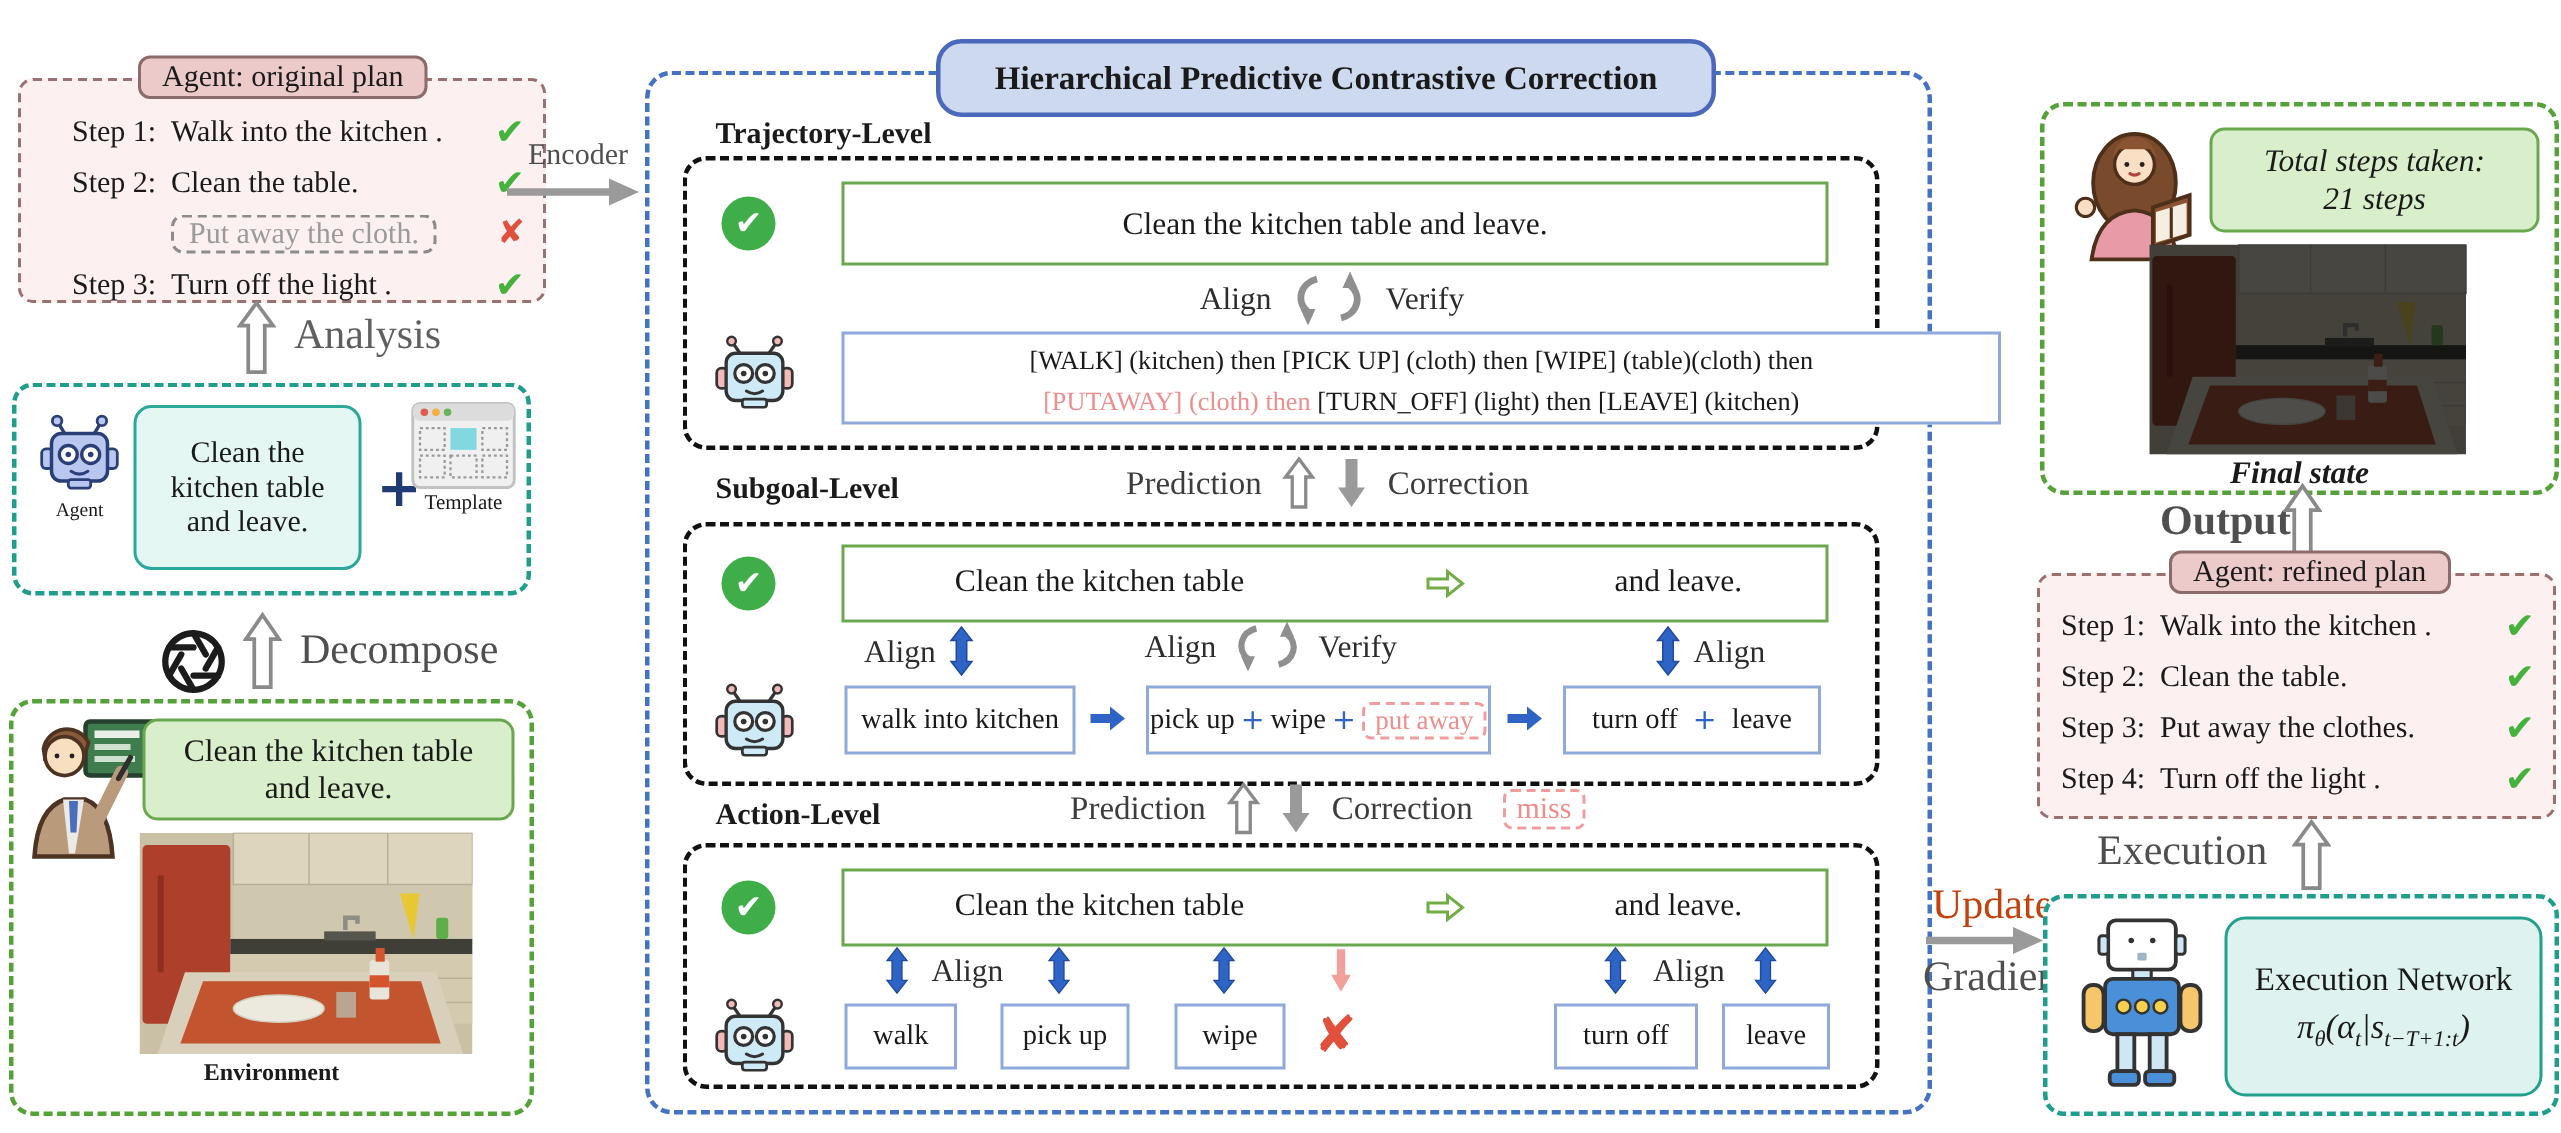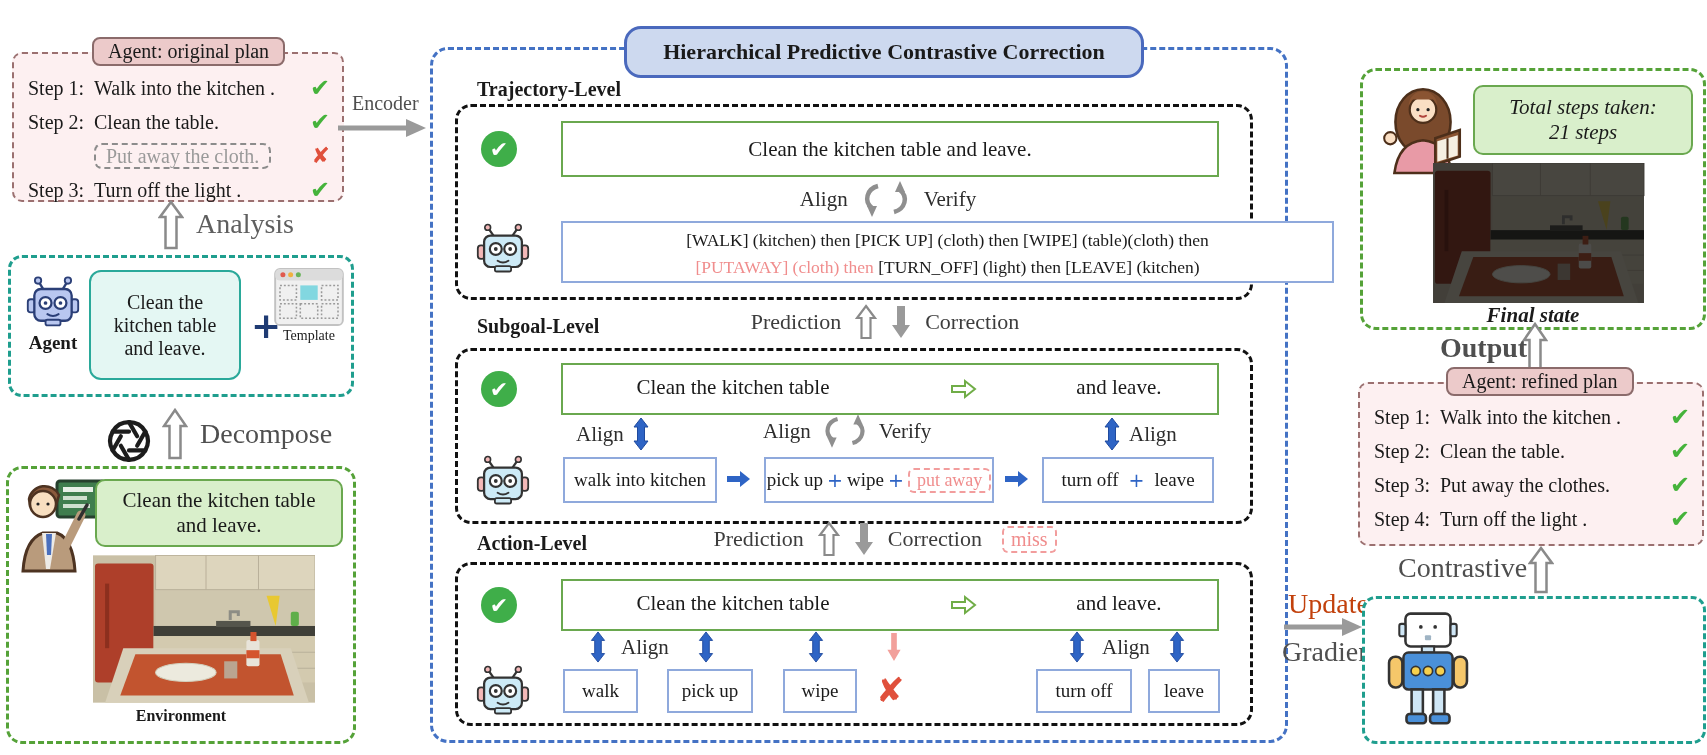--- a/index.html
+++ b/index.html
@@ -42,21 +42,21 @@
   .plan-text{flex:1 1 auto;}
   .centerline{display:flex;align-items:center;justify-content:center;gap:10px;}
   .dark{filter:brightness(0.33) saturate(0.75);}
   svg{display:block;}
 </style>
 </head>
 <body>
 
 <div id="canvas">
 
-  <div class="abs pinkbox" style="left:12px;top:52px;width:328px;height:146px;">
+  <div class="abs pinkbox" style="left:12px;top:52px;width:328px;height:146px;padding-left:20px;">
     <div class="abs pill" style="left:78px;top:-17px;">Agent: original plan</div>
     <div style="padding-top:17px;">
       <div class="plan-row">
         <span class="plan-label">Step 1:</span>
         <span class="plan-text">Walk into the kitchen .</span>
         <span class="check">✔</span>
       </div>
       <div class="plan-row">
         <span class="plan-label">Step 2:</span>
         <span class="plan-text">Clean the table.</span>
@@ -90,21 +90,21 @@
         <rect x="3" y="24" width="8" height="14" rx="3" fill="#b9c7f0" stroke="#2b3f77" stroke-width="2"></rect>
         <rect x="49" y="24" width="8" height="14" rx="3" fill="#b9c7f0" stroke="#2b3f77" stroke-width="2"></rect>
         <rect x="10" y="13" width="40" height="34" rx="7" fill="#b9c7f0" stroke="#2b3f77" stroke-width="2.5"></rect>
         <circle cx="22" cy="28" r="6.4" fill="#fff" stroke="#2b3f77" stroke-width="2.4"></circle>
         <circle cx="38" cy="28" r="6.4" fill="#fff" stroke="#2b3f77" stroke-width="2.4"></circle>
         <circle cx="22" cy="28" r="2" fill="#2b3f77"></circle>
           <circle cx="38" cy="28" r="2" fill="#2b3f77"></circle>
         <path d="M24 40 Q30 44 36 40" stroke="#2b3f77" stroke-width="2.2" fill="none" stroke-linecap="round"></path>
         <rect x="22" y="46" width="16" height="6" rx="2" fill="#b9c7f0" stroke="#2b3f77" stroke-width="2"></rect>
       </svg>
-      <div style="font-size:19px;margin-top:2px;font-weight:bold;">Agent</div>
+      <div style="font-size:13px;margin-top:2px;">Agent</div>
     </div>
     <div class="abs" style="left:78px;top:12px;width:152px;height:110px;background:#e4f7f3;border:2.5px solid #2aa99a;border-radius:12px;display:flex;align-items:center;justify-content:center;text-align:center;font-size:20px;padding:0 8px;box-sizing:border-box;">Clean the kitchen table and leave.</div>
     <div class="abs plusnavy" style="left:240px;top:50px;">+</div>
     <div class="abs" style="left:263px;top:10px;text-align:center;">
       <svg width="70" height="58" viewBox="0 0 72 60">
         <rect x="1" y="1" width="70" height="58" rx="5" fill="#f0f0f0" stroke="#c2c2c2" stroke-width="2"></rect>
         <rect x="1" y="1" width="70" height="12" rx="5" fill="#dcdcdc"></rect>
         <circle cx="9" cy="7" r="2.6" fill="#e05a4e"></circle>
           <circle cx="17" cy="7" r="2.6" fill="#f0b13f"></circle>
           <circle cx="25" cy="7" r="2.6" fill="#69b35a"></circle>
@@ -448,21 +448,21 @@
         <span class="check">✔</span>
       </div>
       <div class="plan-row">
         <span class="plan-label">Step 4:</span>
         <span class="plan-text">Turn off the light .</span>
         <span class="check">✔</span>
       </div>
     </div>
   </div>
 
-  <div class="abs graylbl" style="left:1398px;top:552px;color:#4f4f4f;">Contrastive</div>
+  <div class="abs graylbl" style="left:1398px;top:552px;color:#4f4f4f;">Execution</div>
   <svg class="abs" style="left:1528px;top:546px;" width="26" height="48" viewBox="0 0 26 48">
     <path d="M13 2 L24 17 H18.5 V46 H7.5 V17 H2 Z" fill="#fff" stroke="#8a8a8a" stroke-width="2.5"></path>
   </svg>
 
   <div class="abs tealdash" style="left:1362px;top:596px;width:338px;height:142px;">
     <svg class="abs" style="left:22px;top:10px;" width="82" height="122" viewBox="0 0 80 118">
       <rect x="18" y="4" width="44" height="32" rx="5" fill="#fff" stroke="#333" stroke-width="2.5"></rect>
       <rect x="12" y="14" width="6" height="12" rx="2" fill="#cfe6f5" stroke="#333" stroke-width="2"></rect>
       <rect x="62" y="14" width="6" height="12" rx="2" fill="#cfe6f5" stroke="#333" stroke-width="2"></rect>
       <circle cx="33" cy="17" r="1.8" fill="#333"></circle>
@@ -473,15 +473,21 @@
       <rect x="65" y="46" width="13" height="30" rx="6" fill="#f5c76a" stroke="#333" stroke-width="2.5"></rect>
       <rect x="16" y="42" width="48" height="36" rx="5" fill="#4a90d9" stroke="#333" stroke-width="2.5"></rect>
       <circle cx="28" cy="60" r="4.5" fill="#f6d04d" stroke="#333" stroke-width="1.6"></circle>
       <circle cx="40" cy="60" r="4.5" fill="#f6d04d" stroke="#333" stroke-width="1.6"></circle>
       <circle cx="52" cy="60" r="4.5" fill="#f6d04d" stroke="#333" stroke-width="1.6"></circle>
       <rect x="24" y="78" width="11" height="24" fill="#cfe6f5" stroke="#333" stroke-width="2.5"></rect>
       <rect x="45" y="78" width="11" height="24" fill="#cfe6f5" stroke="#333" stroke-width="2.5"></rect>
       <rect x="19" y="102" width="19" height="9" rx="3" fill="#4a90d9" stroke="#333" stroke-width="2.5"></rect>
       <rect x="42" y="102" width="19" height="9" rx="3" fill="#4a90d9" stroke="#333" stroke-width="2.5"></rect>
     </svg>
+    <div class="abs" style="left:118px;top:12px;width:208px;height:116px;background:#def3ef;border:2.5px solid #21a08e;border-radius:14px;display:flex;flex-direction:column;align-items:center;justify-content:center;">
+      <div style="font-size:22px;">Execution Network</div>
+      <div style="font-size:23px;font-style:italic;margin-top:6px;">
+        <span>π</span><sub style="font-size:15px;">θ</sub><span>(α</span><sub style="font-size:15px;">t</sub><span>|s</span><sub style="font-size:15px;">t−T+1:t</sub><span>)</span>
+      </div>
+    </div>
   </div>
 
 </div>
 
 </body></html>

